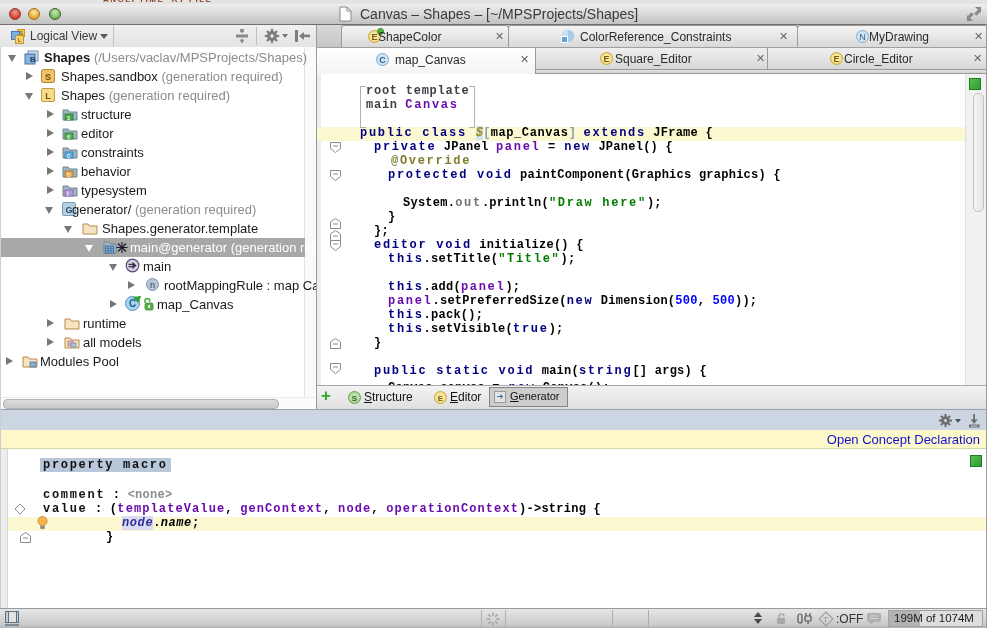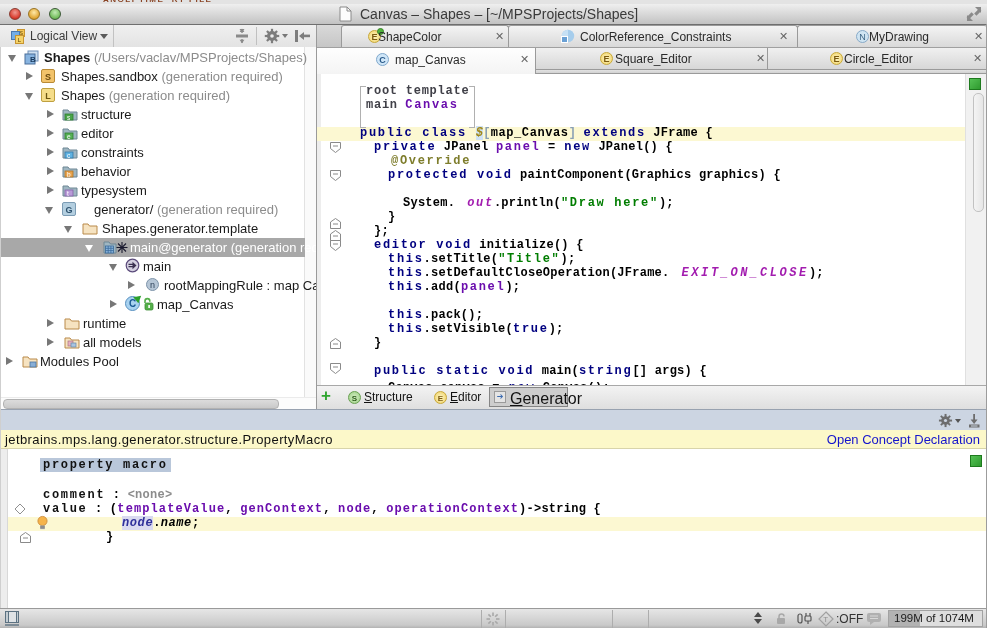--- a/index.html
+++ b/index.html
@@ -39,21 +39,21 @@
   .gray{color:#8c8c8c;}
   .sq{position:absolute;top:2px;width:14px;height:14px;border-radius:2px;
     font-size:9px;font-weight:bold;text-align:center;line-height:14px;}
   
   #editor{left:317px;top:74px;width:670px;height:311px;background:#fff;overflow:hidden;}
   .cl{position:absolute;font-family:"Liberation Mono",monospace;font-size:12px;
       color:#000;white-space:pre;font-weight:bold;letter-spacing:0.25px;}
   .kw{color:#000080;font-weight:bold;letter-spacing:1.7px;}
   .bk{font-weight:bold;letter-spacing:1.7px;}
   .pu{color:#6a0dad;font-weight:bold;letter-spacing:1.7px;}
-  .pui{color:#a21caf;font-weight:bold;font-style:italic;letter-spacing:1.7px;margin-left:12px;}
+  .pui{color:#737373;font-weight:bold;letter-spacing:1.7px;}
   .gr{color:#007d00;font-weight:bold;letter-spacing:1.7px;}
   .nu{color:#0000ff;}
   .an{color:#7e7d2c;letter-spacing:1.7px;font-weight:bold;}
   #yline{position:absolute;left:0;top:53px;width:648px;height:14px;background:#fcf8d2;}
   
   #tabstrip{left:317px;top:385px;width:670px;height:24px;
     background:linear-gradient(#f3f3f3,#dedede);border-top:1px solid #a8a8a8;}
   
   #insphead{left:0;top:409px;width:987px;height:21px;background:#ccd5e2;
     border-top:1px solid #98a2b0;}
@@ -224,21 +224,21 @@
     <svg style="position:absolute;left:62px;top:2px;" width="16" height="15" viewBox="0 0 16 15">
         <path d="M1 3 L6 3 L7.5 5 L15 5 L15 13 L1 13 Z" fill="#9fb6c2" stroke="#6e8794" stroke-width="1"></path>
         <rect x="3" y="7" width="8" height="6" fill="#b99ad8 " stroke="#8464a8" stroke-width="0.8"></rect>
         <text x="5" y="12.5" font-size="6.5" fill="#fff">t</text>
       </svg>
     <span style="position:absolute;left:81px;top:2px;">typesystem</span>
   </div>
   <div class="trow" style="left:0;top:153px;">
     <div class="arr down" style="left:45px;"></div>
     <div class="sq" style="left:62px;background:#b4cfe0;border:1px solid #7c9cb4;box-sizing:border-box;color:#2c506c;">G</div>
-    <span style="position:absolute;left:94px;top:2px;white-space:nowrap;text-align:right;">generator/ <span class="gray">(generation required)</span></span>
+    <span style="position:absolute;left:72px;top:2px;white-space:nowrap;text-align:right;">generator/ <span class="gray">(generation required)</span></span>
   </div>
   <div class="trow" style="left:0;top:172px;">
     <div class="arr down" style="left:64px;"></div>
     <svg style="position:absolute;left:82px;top:2px;" width="16" height="15" viewBox="0 0 16 15">
         <path d="M1 3 L6 3 L7.5 5 L15 5 L15 13 L1 13 Z" fill="#f6e3c1" stroke="#b98a4a" stroke-width="1"></path>
       </svg>
     <span style="position:absolute;left:102px;top:2px;">Shapes.generator.template</span>
   </div>
   <div class="trow" style="left:0;top:191px;color:#fff;">
     <div class="arr down" style="left:85px;border-top-color:#fff;"></div>
@@ -322,22 +322,22 @@
   <div class="cl" style="left:49px;top:24px;"><span class="bk" style="color:#404048;letter-spacing:0.75px;">main</span> <span class="pu">Canvas</span></div>
   <div class="cl" style="left:43px;top:52px;"><span class="kw">public class </span><span style="background:#cfe2f4;color:#a08818;font-weight:bold;font-style:italic;">$</span><span style="color:#8aa0b4;">[</span><span class="bk" style="letter-spacing:0.6px;">map_Canvas</span><span style="color:#8aa0b4;">]</span> <span class="kw">extends</span> JFrame {</div>
   <div class="cl" style="left:57px;top:66px;"><span class="kw">private</span> JPanel <span class="pu">panel</span> <span class="bk">=</span> <span class="kw">new</span> JPanel() {</div>
   <div class="cl" style="left:74px;top:80px;"><span class="an">@Override</span></div>
   <div class="cl" style="left:71px;top:94px;"><span class="kw">protected void</span> paintComponent(Graphics graphics) {</div>
   <div class="cl" style="left:86px;top:122px;">System.<span class="pui">out</span>.println(<span class="gr">"Draw here"</span>);</div>
   <div class="cl" style="left:71px;top:136px;">}</div>
   <div class="cl" style="left:57px;top:150px;">};</div>
   <div class="cl" style="left:57px;top:164px;"><span class="kw">editor void</span> initialize() {</div>
   <div class="cl" style="left:71px;top:178px;"><span class="kw">this</span>.setTitle(<span class="gr">"Title"</span>);</div>
-  <div class="cl" style="left:71px;top:192px;"><span class="kw">this</span>.setDefaultCloseOperation(JFrame.<span class="pui" style="letter-spacing:2.6px;">EXIT_ON_CLOSE</span>);</div>
   <div class="cl" style="left:71px;top:206px;"><span class="kw">this</span>.add(<span class="pu">panel</span>);</div>
+  <div class="cl" style="left:71px;top:220px;"><span class="pu">panel</span>.setPreferredSize(<span class="kw">new</span> Dimension(<span class="nu">500</span>, <span class="nu">500</span>));</div>
   <div class="cl" style="left:71px;top:234px;"><span class="kw">this</span>.pack();</div>
   <div class="cl" style="left:71px;top:248px;"><span class="kw">this</span>.setVisible(<span class="kw">true</span>);</div>
   <div class="cl" style="left:57px;top:262px;">}</div>
   <div class="cl" style="left:57px;top:290px;"><span class="kw">public static void</span> main(<span class="kw">string</span>[] args) {</div>
   <div class="cl" style="left:71px;top:307px;">Canvas canvas <span class="bk">=</span> <span class="kw">new</span> Canvas();</div>
 
   <svg class="gut" style="position:absolute;left:12px;top:67px;" width="13" height="13" viewBox="0 0 13 13">
       <path d="M1.5 1.5 H11.5 V7.5 L6.5 11.5 L1.5 7.5 Z" fill="none" stroke="#8a8a8a" stroke-width="1"></path>
       <line x1="4" y1="5" x2="9" y2="5" stroke="#8a8a8a" stroke-width="1"></line>
     </svg>
@@ -371,21 +371,21 @@
   <div style="position:absolute;left:656px;top:19px;width:11px;height:119px;border:1px solid #c2c2c2;border-radius:5px;background:linear-gradient(90deg,#f4f4f4,#e6e6e6);box-sizing:border-box;"></div>
 </div>
 <div class="abs" id="tabstrip">
   <span style="position:absolute;left:4px;top:0px;font-size:17px;font-weight:bold;color:#2fa52f;">+</span>
   <div class="circicon" style="left:31px;top:5px;background:radial-gradient(#d8f0c8,#98cc80);border:1px solid #68a050;box-sizing:border-box;color:#2a5a18;font-size:8px;">S</div>
   <span style="position:absolute;left:47px;top:4px;font-size:12px;color:#111;"><u>S</u>tructure</span>
   <div class="circicon" style="left:117px;top:5px;background:radial-gradient(#fdf6c8,#f0d060);border:1px solid #c8a838;box-sizing:border-box;color:#7a5a10;font-size:8px;">E</div>
   <span style="position:absolute;left:133px;top:4px;font-size:12px;color:#111;"><u>E</u>ditor</span>
   <div style="position:absolute;left:172px;top:1px;width:79px;height:20px;background:#cdcdcd;border:1px solid #858585;box-sizing:border-box;">
     <div style="position:absolute;left:4px;top:3px;width:12px;height:12px;background:#e4e4e4;border:1px solid #9a9a9a;box-sizing:border-box;text-align:center;line-height:10px;font-size:8px;color:#3a6ab0;">➔</div>
-    <span style="position:absolute;left:20px;top:2px;font-size:16px;color:#111;"><u>G</u>enerator</span>
+    <span style="position:absolute;left:20px;top:2px;font-size:11px;color:#111;"><u>G</u>enerator</span>
   </div>
 </div>
 <div class="abs" id="insphead">
     <span style="position:absolute;left:8px;top:4px;font-size:12px;color:#1a1a1a;margin-top:40px;">Inspector</span>
   <svg style="position:absolute;left:938px;top:3px;" width="15" height="15" viewBox="0 0 16 16">
       <g fill="#6d6d6d">
         <circle cx="8" cy="8" r="4.6"></circle>
         <rect x="7" y="1" width="2.1" height="14"></rect>
         <rect x="7" y="1" width="2.1" height="14" transform="rotate(45 8 8)"></rect>
         <rect x="7" y="1" width="2.1" height="14" transform="rotate(90 8 8)"></rect>
@@ -395,21 +395,20 @@
     </svg>
   <div style="position:absolute;left:955px;top:9px;width:0;height:0;border-left:3.5px solid transparent;border-right:3.5px solid transparent;border-top:4.5px solid #555;"></div>
   <svg style="position:absolute;left:966px;top:3px;" width="16" height="15" viewBox="0 0 16 15">
       <rect x="7.2" y="1" width="1.8" height="7" fill="#6d6d6d"></rect>
       <path d="M8.1 11 L4.6 6.5 L11.6 6.5 Z" fill="#6d6d6d"></path>
       <rect x="3" y="11.5" width="10.5" height="3" fill="#6d6d6d"></rect>
       <rect x="5" y="12.5" width="6.5" height="1" fill="#ccd5e2"></rect>
     </svg>
 </div>
 <div class="abs" id="inspyellow">
-  <span style="position:absolute;left:5px;top:2px;font-size:13px;letter-spacing:0.4px;color:#111;">jetbrains.mps.lang.generator.structure.PropertyMacro</span>
   <span style="position:absolute;right:7px;top:2px;font-size:13px;color:#1414cc;">Open Concept Declaration</span>
 </div>
 <div class="abs" id="inspbody">
   <div style="position:absolute;left:0;top:0;width:7px;height:159px;background:#ededed;border-right:1px solid #d8d8d8;"></div>
   <div style="position:absolute;left:970px;top:6px;width:12px;height:12px;background:linear-gradient(135deg,#55c255,#2f9a2f);border:1px solid #1e7a1e;box-sizing:border-box;"></div>
   <div style="position:absolute;left:8px;top:68px;width:979px;height:14px;background:#fcf8d2;"></div>
   <div style="position:absolute;left:40px;top:9px;width:131px;height:14px;background:#b9c7da;"></div>
   <div class="cl" style="left:43px;top:9px;"><span class="bk" style="color:#111;">property macro</span></div>
   <div class="cl" style="left:43px;top:39px;"><span class="bk" style="color:#111;">comment</span> : <span style="color:#8c8c8c;">&lt;none&gt;</span></div>
   <div class="cl" style="left:43px;top:53px;"><span class="bk" style="color:#111;">value</span> : (<span class="pu" style="letter-spacing:1.1px;">templateValue</span>, <span class="pu" style="letter-spacing:1.1px;">genContext</span>, <span class="pu" style="letter-spacing:1.1px;">node</span>, <span class="pu" style="letter-spacing:1.1px;">operationContext</span>)-&gt;string {</div>

